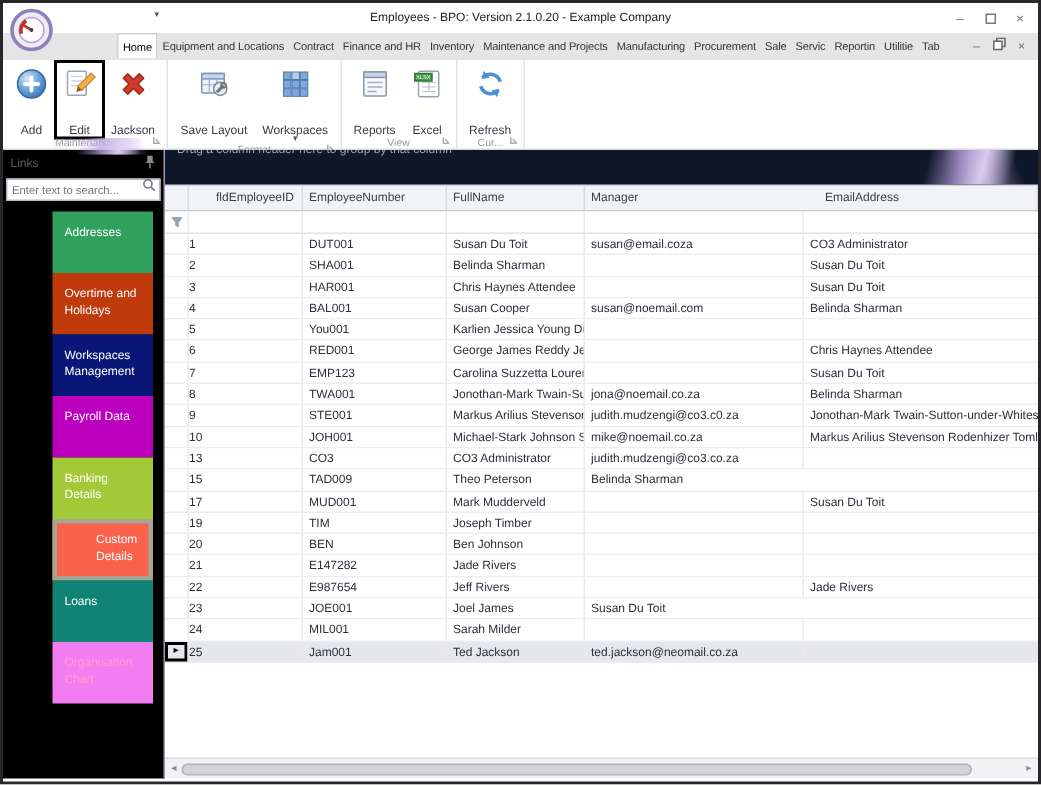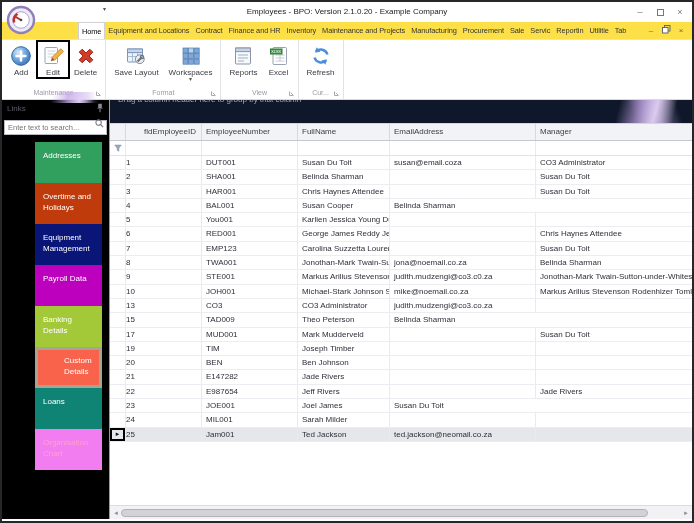--- a/index.html
+++ b/index.html
@@ -10,34 +10,34 @@
   
   .titlebar{height:20px;position:relative;background:#fff;}
   .appicon{position:absolute;left:4px;top:3px;width:30px;height:30px;z-index:20;}
   .qat-arrow{position:absolute;left:101px;top:3px;font-size:6px;color:#555;}
   .title{position:absolute;left:0;right:0;top:0;height:20px;line-height:20px;text-align:center;font-size:8px;color:#222;}
   .wctrl{position:absolute;right:2px;top:0;height:20px;display:flex;align-items:center;color:#777;z-index:5;}
   .wctrl>span{width:20px;text-align:center;font-size:9px;line-height:20px;}
   .wctrl .maxbox{display:inline-block;width:7px;height:7px;border:1px solid #777;vertical-align:middle;}
 
   
-  .tabrow{height:18px;display:flex;align-items:flex-end;background:#fde047;border-bottom:1px solid #e2e2e7;padding-right:4px;position:relative;}
+  .tabrow{height:18px;display:flex;align-items:flex-end;background:#e5e5e5;border-bottom:1px solid #e2e2e7;padding-right:4px;position:relative;}
   .tabs{display:flex;margin-left:76px;flex:1;overflow:hidden;}
   .tab{padding:0 3px;font-size:7.4px;letter-spacing:-0.1px;color:#333;height:17px;line-height:17px;white-space:nowrap;cursor:pointer;}
   .tab.active{background:#fff;border:1px solid #cfcfd6;border-bottom:none;color:#000;margin-bottom:-1px;}
   .mdictrl{display:flex;align-items:center;gap:1px;height:17px;color:#666;}
   .mdictrl>span{width:14px;text-align:center;font-size:8px;}
 
   
   .ribbon{height:60px;display:flex;border-bottom:1px solid #d9d9de;background:#fff;position:relative;}
   .group{display:flex;flex-direction:column;border-right:1px solid #e3e3e7;padding:1px 3px 0;}
   .gbtns{flex:1;display:flex;align-items:flex-start;}
   .rbtn{display:flex;flex-direction:column;align-items:center;padding:3px 5px 1px;cursor:pointer;}
   .rbtn .ricon{height:23px;display:flex;align-items:center;justify-content:center;}
-  .rbtn .rlabel{font-size:8px;color:#3a3a44;white-space:nowrap;margin-top:1px;}
+  .rbtn .rlabel{font-size:8px;color:#3a3a44;white-space:nowrap;margin-top:15px;}
   .rbtn .dd{font-size:6px;color:#555;line-height:5px;}
   .rbtn.highlighted{outline:2px solid #000;outline-offset:-1px;}
   .glabel{height:13px;display:flex;align-items:center;justify-content:center;color:#9a9aa4;font-size:7px;position:relative;padding:0 5px;}
   .glabel .lnch{position:absolute;right:1px;bottom:3px;line-height:0;}
 
   
   .swirl{pointer-events:none;position:absolute;
     background:
       linear-gradient(105deg, rgba(205,180,235,0) 45%, rgba(193,163,230,.7) 60%, rgba(224,208,244,.95) 72%, rgba(205,180,235,0) 86%),
       linear-gradient(70deg, rgba(205,180,235,0) 55%, rgba(206,182,236,.55) 72%, rgba(205,180,235,0) 88%);}
@@ -168,21 +168,21 @@
               </svg>
             </span>
             <span class="rlabel">Edit</span>
           </div>
           <div class="rbtn">
             <span class="ricon">
               <svg width="22" height="22" viewBox="0 0 22 22">
                 <path d="M4.2 7.2 L7.2 4.2 L11 8 L14.8 4.2 L17.8 7.2 L14 11 L17.8 14.8 L14.8 17.8 L11 14 L7.2 17.8 L4.2 14.8 L8 11z" fill="#d23b2a" stroke="#a02418" stroke-linejoin="round"></path>
               </svg>
             </span>
-            <span class="rlabel">Delete</span>
+            <span class="rlabel">Jackson</span>
           </div>
         </div>
         <div class="glabel">
           <span>Maintenance</span>
           <span class="lnch"><svg width="5" height="5" viewBox="0 0 5 5">
               <path d="M0.5 0.5v4h4" fill="none" stroke="#a8a8b0"></path>
               <path d="M1.8 1.8l2.2 2.2" stroke="#a8a8b0"></path>
             </svg></span>
         </div>
       </div>
@@ -304,41 +304,41 @@
         <span class="mag">
           <svg width="9" height="9" viewBox="0 0 10 10">
             <circle cx="4" cy="4" r="3" fill="none" stroke="#7a7a84" stroke-width="1.2"></circle>
             <path d="M6.3 6.3 L9 9" stroke="#7a7a84" stroke-width="1.3"></path>
           </svg>
         </span>
       </div>
       <div class="sb-items" id="sbItems">
           <div class="sbtn" style="background: rgb(49, 160, 95);">Addresses</div>
           <div class="sbtn" style="background: rgb(191, 59, 12);">Overtime and Holidays</div>
-          <div class="sbtn" style="background: rgb(10, 21, 120);">Equipment Management</div>
+          <div class="sbtn" style="background: rgb(10, 21, 120);">Workspaces Management</div>
           <div class="sbtn" style="background: rgb(189, 0, 189);">Payroll Data</div>
           <div class="sbtn" style="background: rgb(163, 201, 56);">Banking Details</div>
           <div class="sbtn selected" style="background: rgb(249, 98, 75); padding-left: 26px;">Custom Details</div>
           <div class="sbtn" style="background: rgb(15, 132, 116);">Loans</div>
           <div class="sbtn" style="background: rgb(241, 125, 241); color: rgb(255, 158, 210);">Organisation Chart</div>
         </div>
     </div>
 
     <div class="gridpanel">
       <div class="band">
         <span>Drag a column header here to group by that column</span>
         <div class="swirl swirl-right"></div>
       </div>
       <div class="ghead" id="ghead">
           <div class="cell ind"></div>
           <div class="cell c1">fldEmployeeID</div>
           <div class="cell c2">EmployeeNumber</div>
           <div class="cell c3">FullName</div>
+          <div class="cell c5">Manager</div>
           <div class="cell c4">EmailAddress</div>
-          <div class="cell c5">Manager</div>
         </div>
       <div class="gfilter" id="gfilter">
           <div class="cell ind">
             <svg width="8" height="8" viewBox="0 0 8 8">
               <path d="M0.7 1h6.6L4.9 4.3v3L3.1 6.2v-1.9z" fill="#9aa6ba" stroke="#8494ae" stroke-width="0.5"></path>
             </svg>
           </div>
           <div class="cell c1"></div>
           <div class="cell c2"></div>
           <div class="cell c3"></div>
@@ -368,20 +368,21 @@
             <div class="cell c2">HAR001</div>
             <div class="cell c3">Chris Haynes Attendee</div>
             <div class="cell c4"></div>
             <div class="cell c5">Susan Du Toit</div>
           </div>
           <div class="grow">
             <div class="cell ind"></div>
             <div class="cell c1">4</div>
             <div class="cell c2">BAL001</div>
             <div class="cell c3">Susan Cooper</div>
+            <div class="cell c4">susan@noemail.com</div>
             <div class="cell c5">Belinda Sharman</div>
           </div>
           <div class="grow">
             <div class="cell ind"></div>
             <div class="cell c1">5</div>
             <div class="cell c2">You001</div>
             <div class="cell c3">Karlien Jessica Young Dun...</div>
             <div class="cell c4"></div>
             <div class="cell c5"></div>
           </div>

